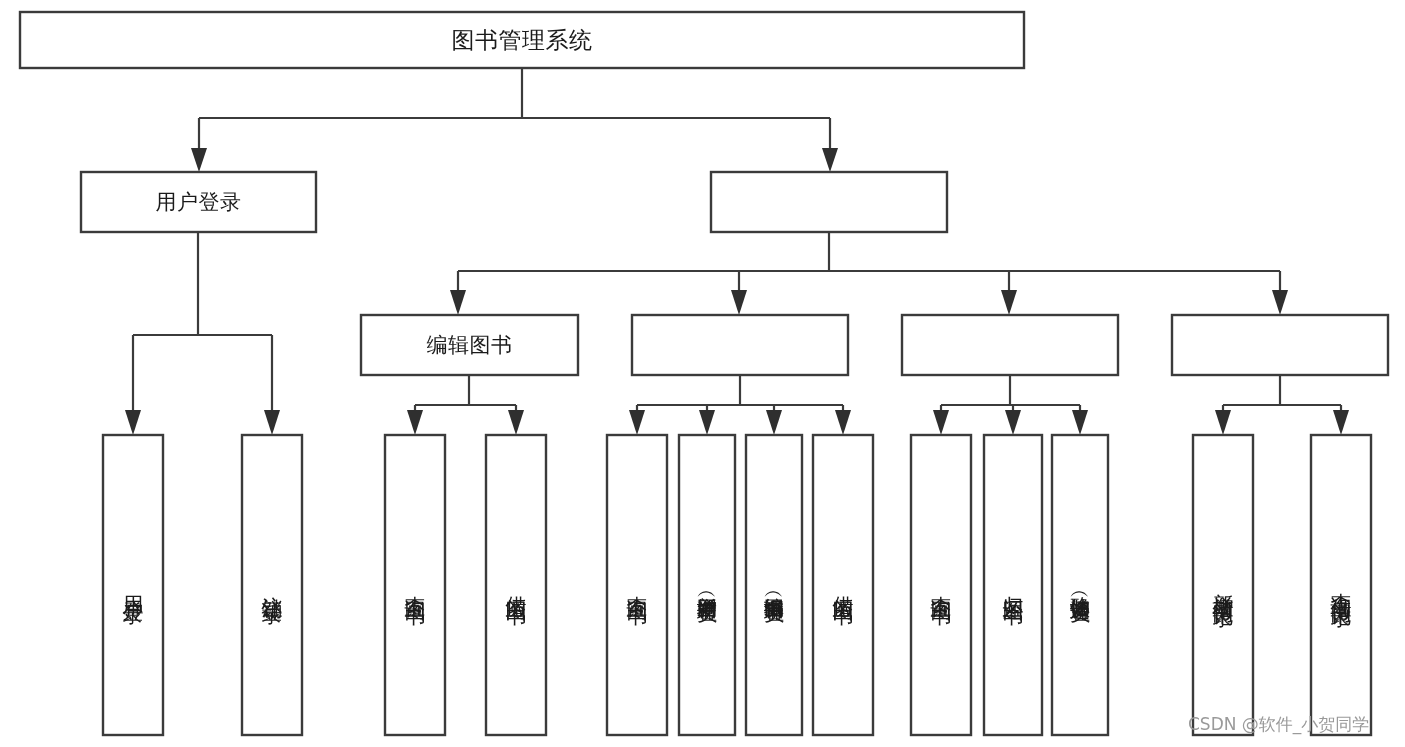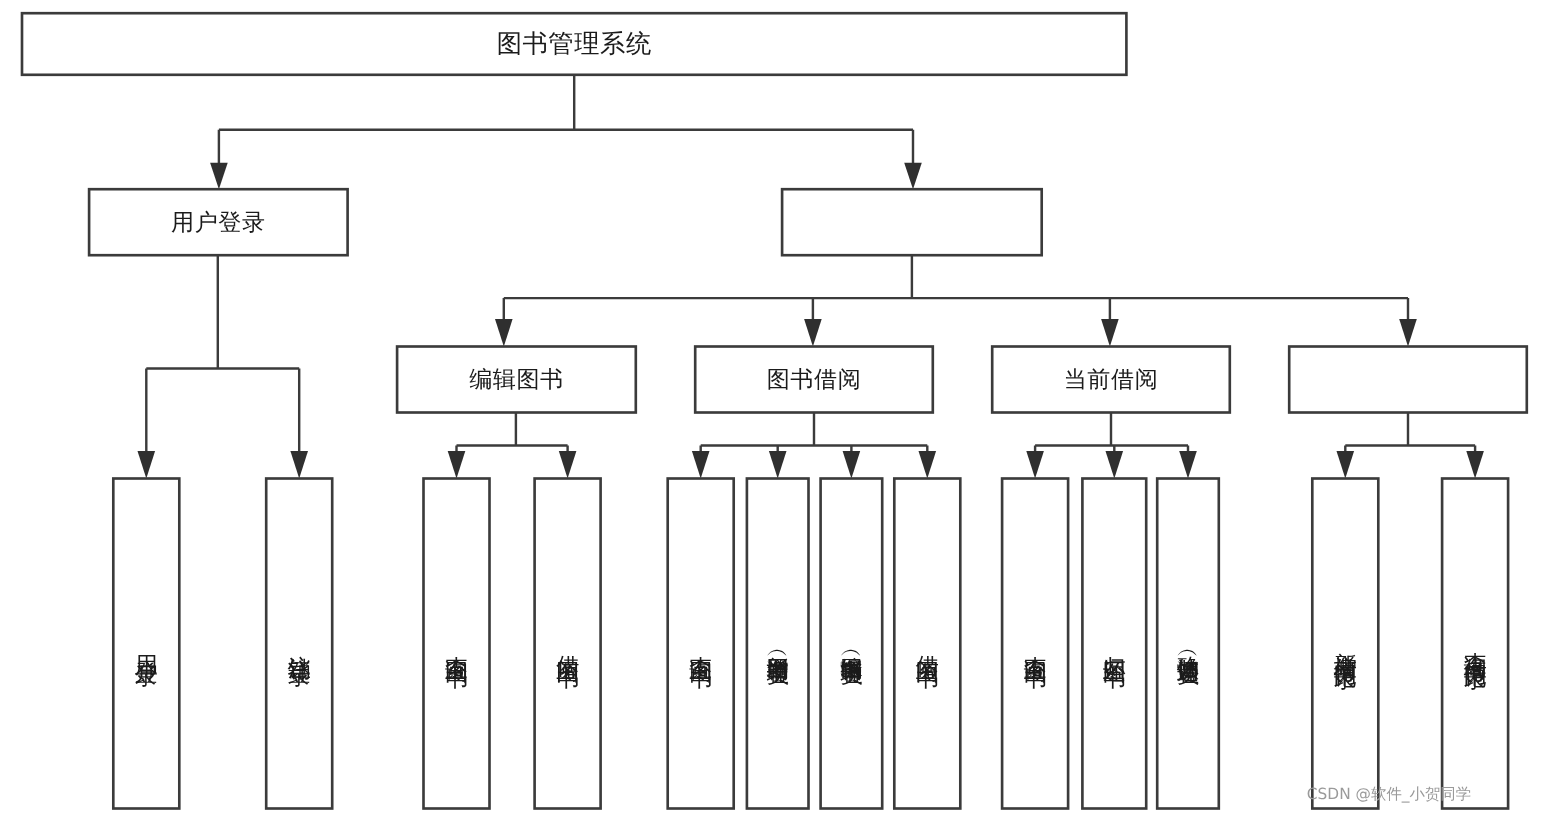--- a/index.html
+++ b/index.html
@@ -67,21 +67,21 @@
     writing-mode: vertical-rl;
     text-orientation: upright;
     letter-spacing: 3px;
     font-size: 21px;
   }
   .watermark {
     position: absolute;
     left: 1188px;
     top: 713px;
     font-family: "DejaVu Sans", "Liberation Sans", sans-serif;
-    font-size: 14px;
+    font-size: 17px;
     color: #9a9a9a;
     white-space: nowrap;
     pointer-events: none;
     user-select: none;
   }
 </style>
 </head>
 <body>
 
 <div id="diagram-root">
@@ -153,22 +153,20 @@
       <rect class="node-box" x="1193" y="435" width="60" height="300"></rect>
       <rect class="node-box" x="1311" y="435" width="60" height="300"></rect>
     </g>
   </svg>
 
   <div class="node-label horizontal" style="left:20px; top:12px; width:1004px; height:56px; font-size:23px;">图书管理系统</div>
 
   <div class="node-label horizontal" style="left:81px; top:172px; width:235px; height:60px;">用户登录</div>
 
   <div class="node-label horizontal" style="left:361px; top:315px; width:217px; height:60px;">编辑图书</div>
-  <div class="node-label horizontal" style="left:632px; top:315px; width:216px; height:60px;">图书借阅</div>
-  <div class="node-label horizontal" style="left:902px; top:315px; width:216px; height:60px;">当前借阅</div>
 
   <div class="node-label vertical" style="left:103px; top:435px; width:60px; height:300px;">用户登录</div>
   <div class="node-label vertical" style="left:242px; top:435px; width:60px; height:300px;">注销登录</div>
 
   <div class="node-label vertical" style="left:385px; top:435px; width:60px; height:300px;">查询图书</div>
   <div class="node-label vertical" style="left:486px; top:435px; width:60px; height:300px;">借阅图书</div>
 
   <div class="node-label vertical" style="left:607px; top:435px; width:60px; height:300px;">查询图书</div>
   <div class="node-label vertical" style="left:679px; top:435px; width:56px; height:300px; letter-spacing:1px; font-size:20px;">新增图书（管理员）</div>
   <div class="node-label vertical" style="left:746px; top:435px; width:56px; height:300px; letter-spacing:1px; font-size:20px;">编辑图书（管理员）</div>

